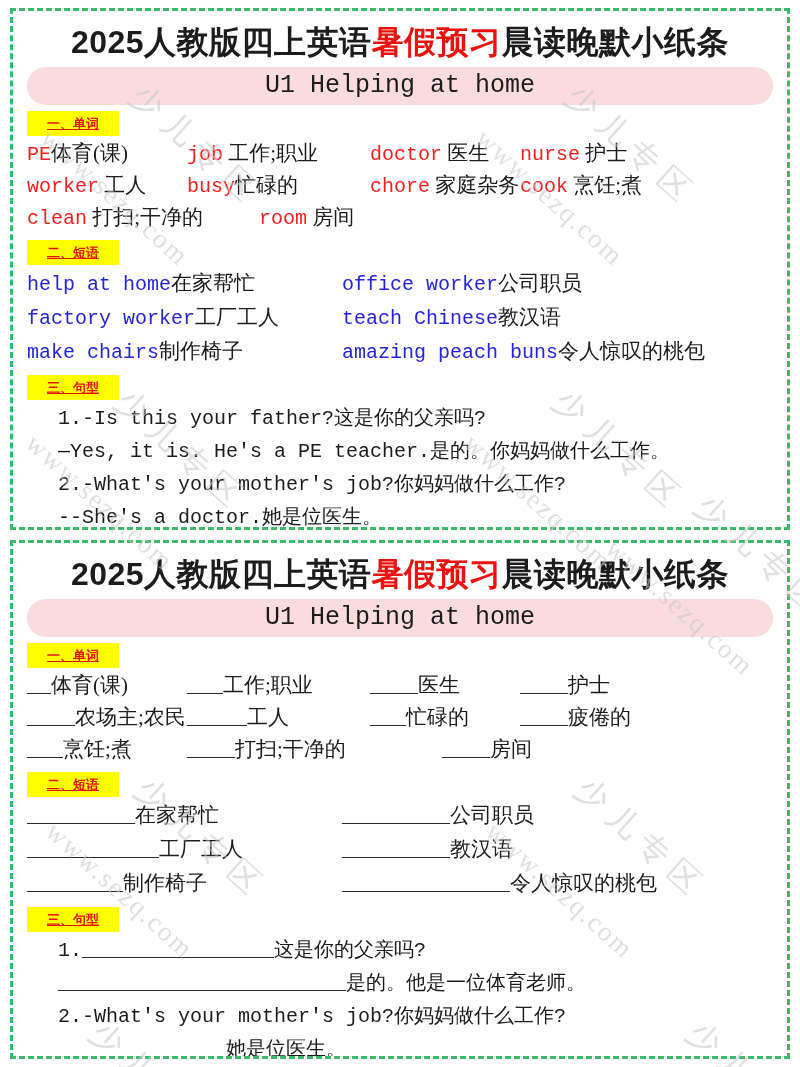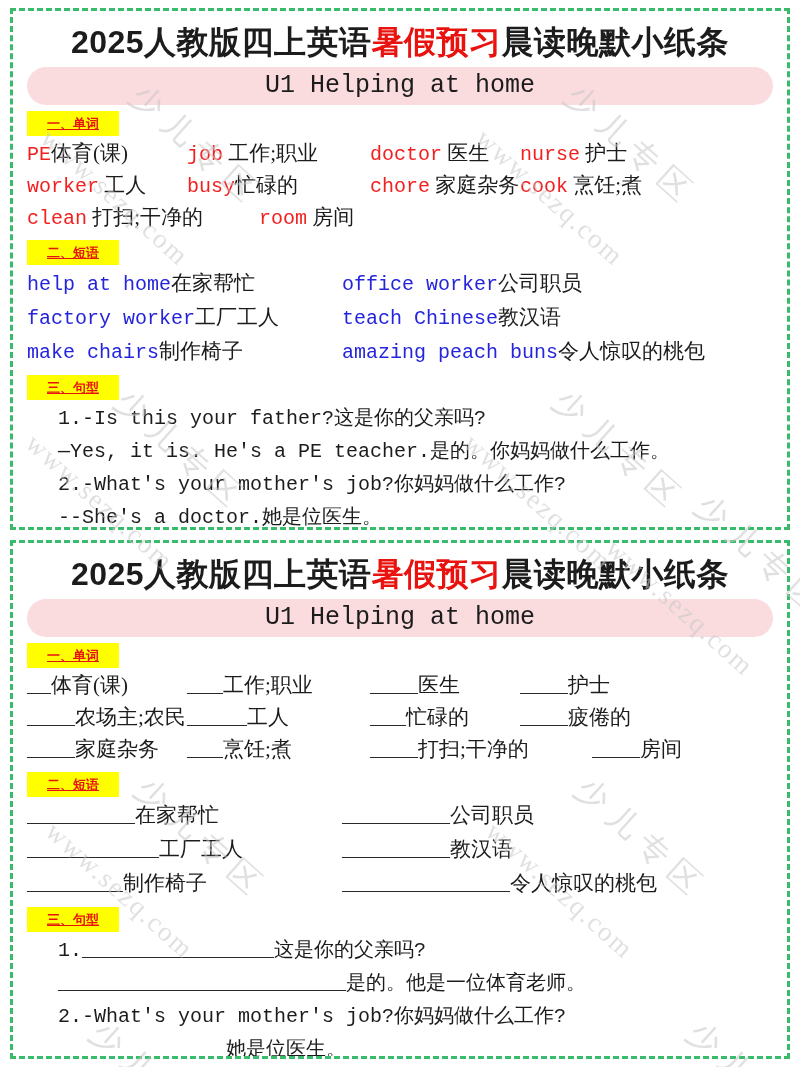--- a/index.html
+++ b/index.html
@@ -118,21 +118,20 @@
   <div><span class="section-heading">一、单词</span></div>
   <div class="word-grid words">
     <div class="cell"><span class="en">__</span><span class="zh">体育(课)</span></div>
     <div class="cell"><span class="en">___</span><span class="zh">工作;职业</span></div>
     <div class="cell"><span class="en">____</span><span class="zh">医生</span></div>
     <div class="cell"><span class="en">____</span><span class="zh">护士</span></div>
     <div class="cell"><span class="en">____</span><span class="zh">农场主;农民</span></div>
     <div class="cell"><span class="en">_____</span><span class="zh">工人</span></div>
     <div class="cell"><span class="en">___</span><span class="zh">忙碌的</span></div>
     <div class="cell"><span class="en">____</span><span class="zh">疲倦的</span></div>
-    <div class="cell"><span class="en">____</span><span class="zh">家庭杂务</span></div>
     <div class="cell"><span class="en">___</span><span class="zh">烹饪;煮</span></div>
     <div class="cell"><span class="en">____</span><span class="zh">打扫;干净的</span></div>
     <div class="cell shift"><span class="en">____</span><span class="zh">房间</span></div>
   </div>
 
   <div><span class="section-heading">二、短语</span></div>
   <div class="phrase-grid phrases">
     <div class="cell"><span class="en">_________</span><span class="zh">在家帮忙</span></div>
     <div class="cell"><span class="en">_________</span><span class="zh">公司职员</span></div>
     <div class="cell"><span class="en">___________</span><span class="zh">工厂工人</span></div>

